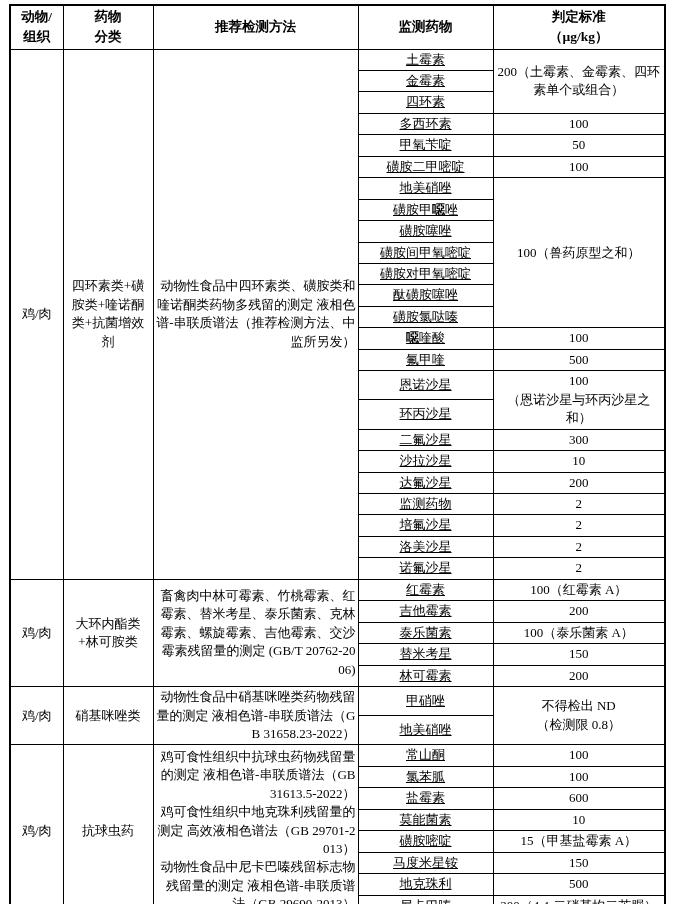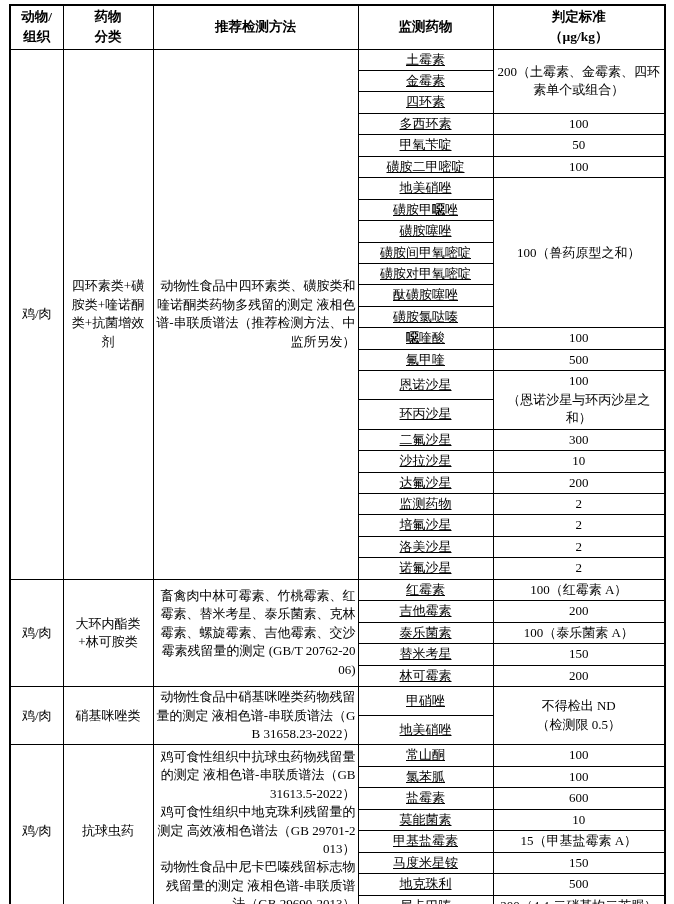--- a/index.html
+++ b/index.html
@@ -198,21 +198,21 @@
           <td rowspan="1" class="standard-cell">200</td>
         </tr>
         <tr>
           <td rowspan="2" class="animal-cell">鸡/肉</td>
           <td rowspan="2" class="category-cell">硝基咪唑类</td>
           <td rowspan="2" class="method-cell">
             <div>动物性食品中硝基咪唑类药物残留量的测定 液相色谱-串联质谱法（GB 31658.23-2022）</div>
           </td>
           <td class="drug-cell">甲硝唑</td>
           <td rowspan="2" class="standard-cell">不得检出 ND
-（检测限 0.5）</td>
+（检测限 0.8）</td>
         </tr>
         <tr>
           <td class="drug-cell">地美硝唑</td>
         </tr>
         <tr>
           <td rowspan="8" class="animal-cell">鸡/肉</td>
           <td rowspan="8" class="category-cell">抗球虫药</td>
           <td rowspan="8" class="method-cell">
             <div>鸡可食性组织中抗球虫药物残留量的测定 液相色谱-串联质谱法（GB 31613.5-2022）</div>
             <div>鸡可食性组织中地克珠利残留量的测定 高效液相色谱法（GB 29701-2013）</div>
@@ -227,21 +227,21 @@
         </tr>
         <tr>
           <td class="drug-cell">盐霉素</td>
           <td rowspan="1" class="standard-cell">600</td>
         </tr>
         <tr>
           <td class="drug-cell">莫能菌素</td>
           <td rowspan="1" class="standard-cell">10</td>
         </tr>
         <tr>
-          <td class="drug-cell">甲基盐霉素</td>
+          <td class="drug-cell">磺胺嘧啶</td>
           <td rowspan="1" class="standard-cell">15（甲基盐霉素 A）</td>
         </tr>
         <tr>
           <td class="drug-cell">马度米星铵</td>
           <td rowspan="1" class="standard-cell">150</td>
         </tr>
         <tr>
           <td class="drug-cell">地克珠利</td>
           <td rowspan="1" class="standard-cell">500</td>
         </tr>

